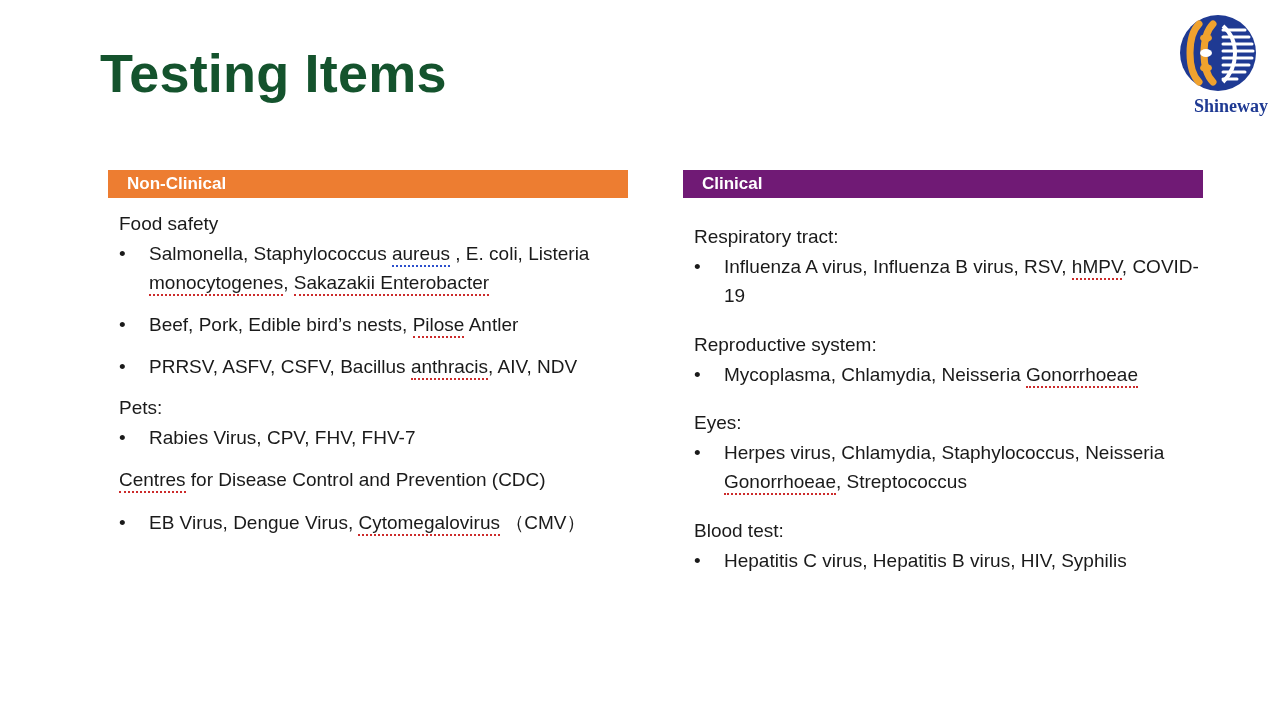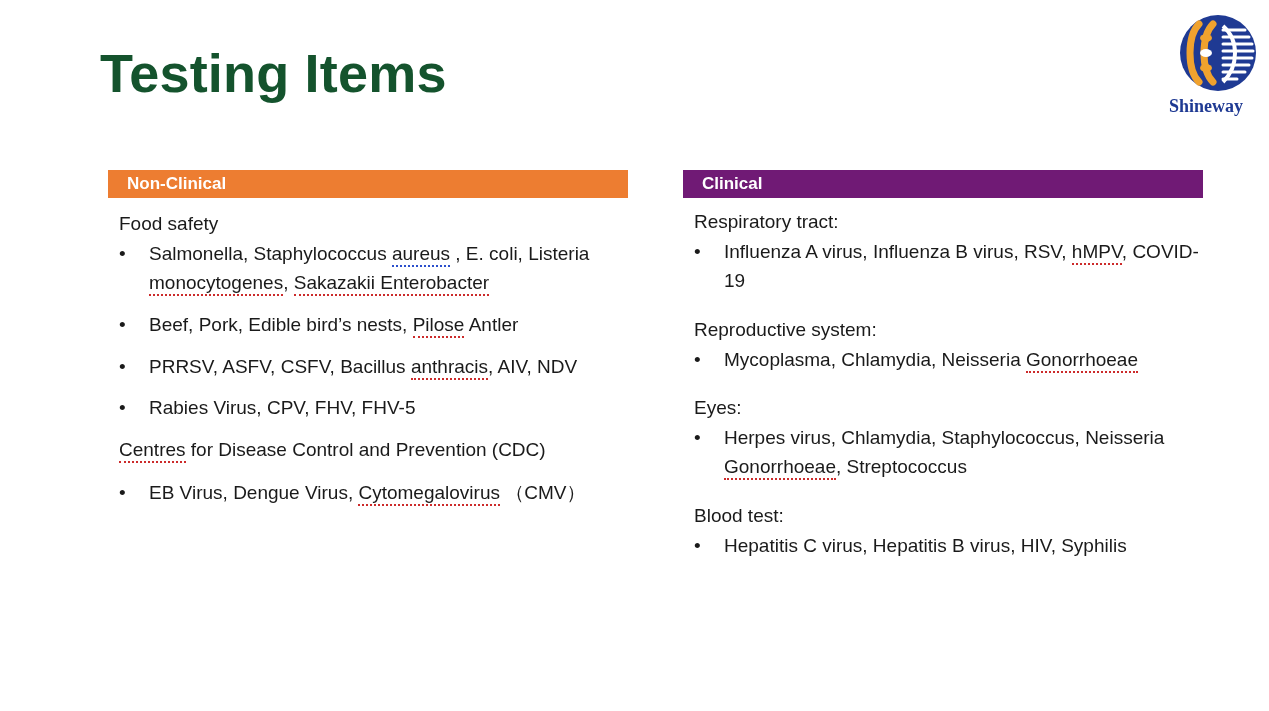--- a/index.html
+++ b/index.html
@@ -39,24 +39,24 @@
   }
   .logo-mark {
     position: absolute;
     left: 28px;
     top: 0;
     width: 78px;
     height: 78px;
   }
   .logo-text {
     position: absolute;
-    left: 0;
+    left: 7px;
     top: 82px;
     width: 110px;
-    text-align: center;
+    text-align: right;
     font-size: 18px;
     font-weight: bold;
     color: #1F3A93;
     font-family: "Liberation Serif", serif;
   }
 
   .col {
     position: absolute;
     top: 170px;
   }
@@ -93,21 +93,21 @@
   }
   .bullet-dot {
     width: 30px;
     flex: 0 0 30px;
     text-align: left;
     color: #1a1a1a;
   }
   .bullet-text {
     flex: 1 1 auto;
   }
-  .col-right .content { padding-top: 10px; }
+  .col-right .content { padding-top: 10px; margin-top: 15px; }
   .col-left .heading, .col-left .bullet-row { padding-left: 11px; }
   .col-right .heading, .col-right .bullet-row { padding-left: 11px; }
 
   
   .sq {
     border-bottom: 2px dotted #cc2b2b;
     padding-bottom: 1px;
   }
   .sq-blue {
     border-bottom: 2px dotted #2b4fcc;
@@ -167,23 +167,24 @@
       </div>
 
       <div class="group">
         <div class="bullet-row">
           <span class="bullet-dot">•</span>
           <span class="bullet-text">PRRSV, ASFV, CSFV, Bacillus <span class="sq">anthracis</span>, AIV, NDV</span>
         </div>
       </div>
 
       <div class="group">
-        <div class="bullet-row">
-          <span class="bullet-dot">•</span>
-          <span class="bullet-text">Rabies Virus, CPV, FHV, FHV-5</span>
+        <div class="heading">Pets:</div>
+        <div class="bullet-row">
+          <span class="bullet-dot">•</span>
+          <span class="bullet-text">Rabies Virus, CPV, FHV, FHV-7</span>
         </div>
       </div>
 
       <div class="group">
         <div class="heading"><span class="sq">Centres</span> for Disease Control and Prevention (CDC)</div>
         <div class="bullet-row" style="margin-top:14px;">
           <span class="bullet-dot">•</span>
           <span class="bullet-text">EB Virus, Dengue Virus, <span class="sq">Cytomegalovirus</span> （CMV）</span>
         </div>
       </div>

